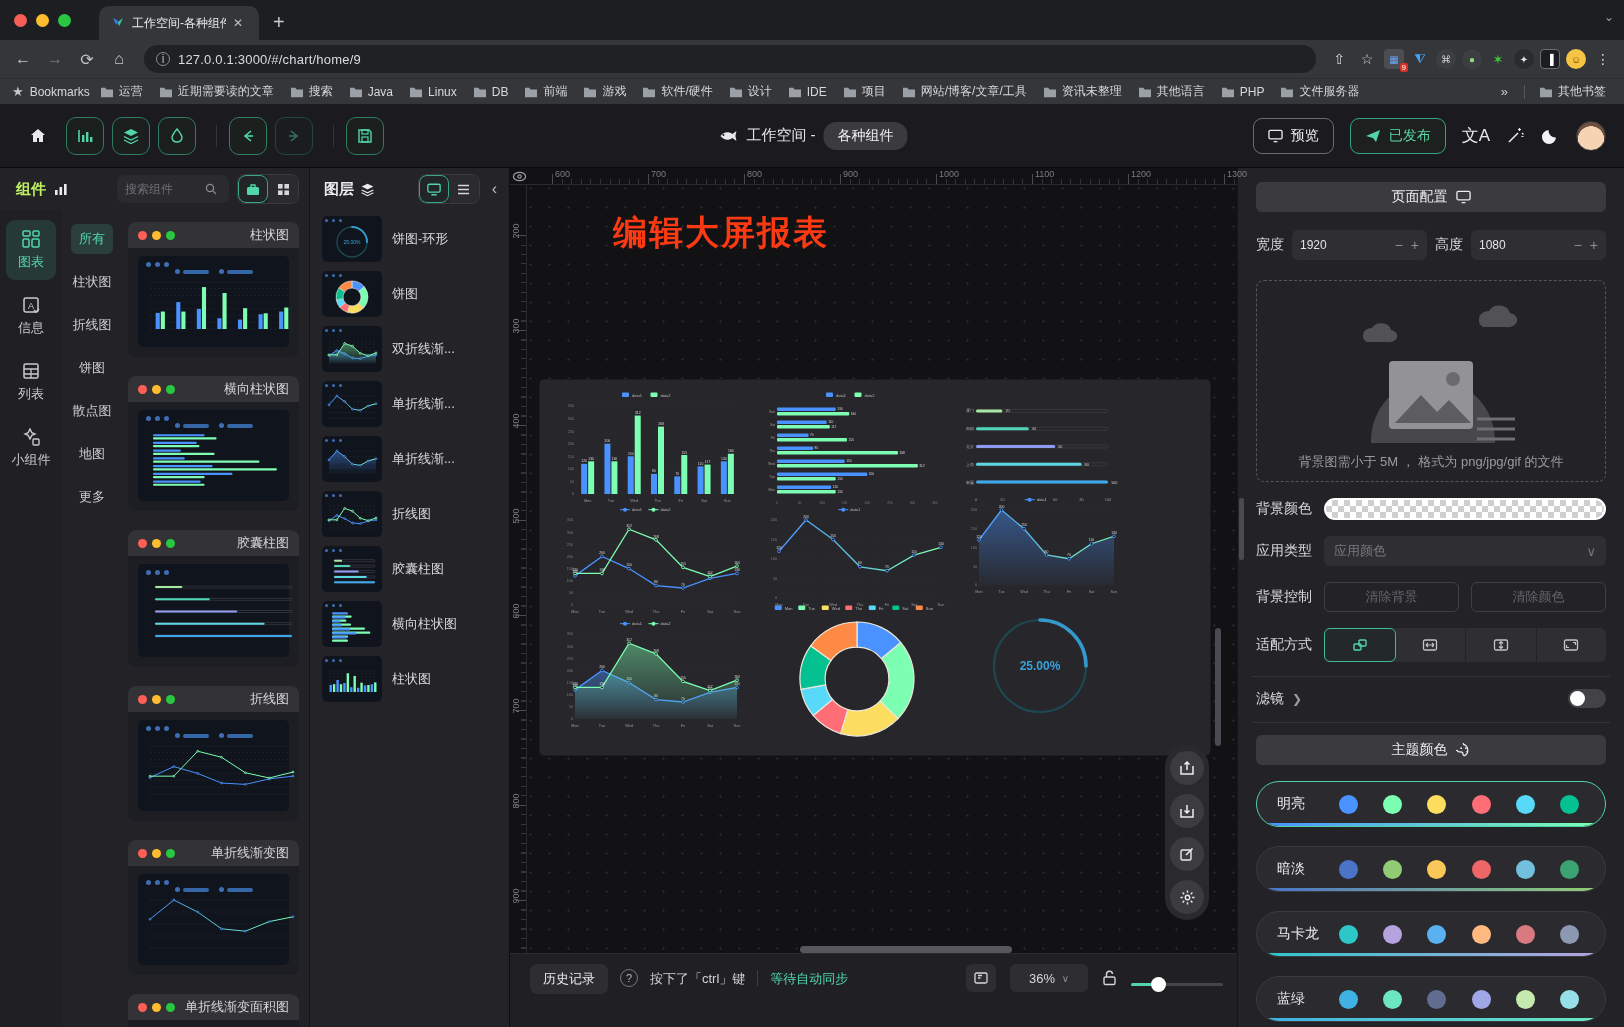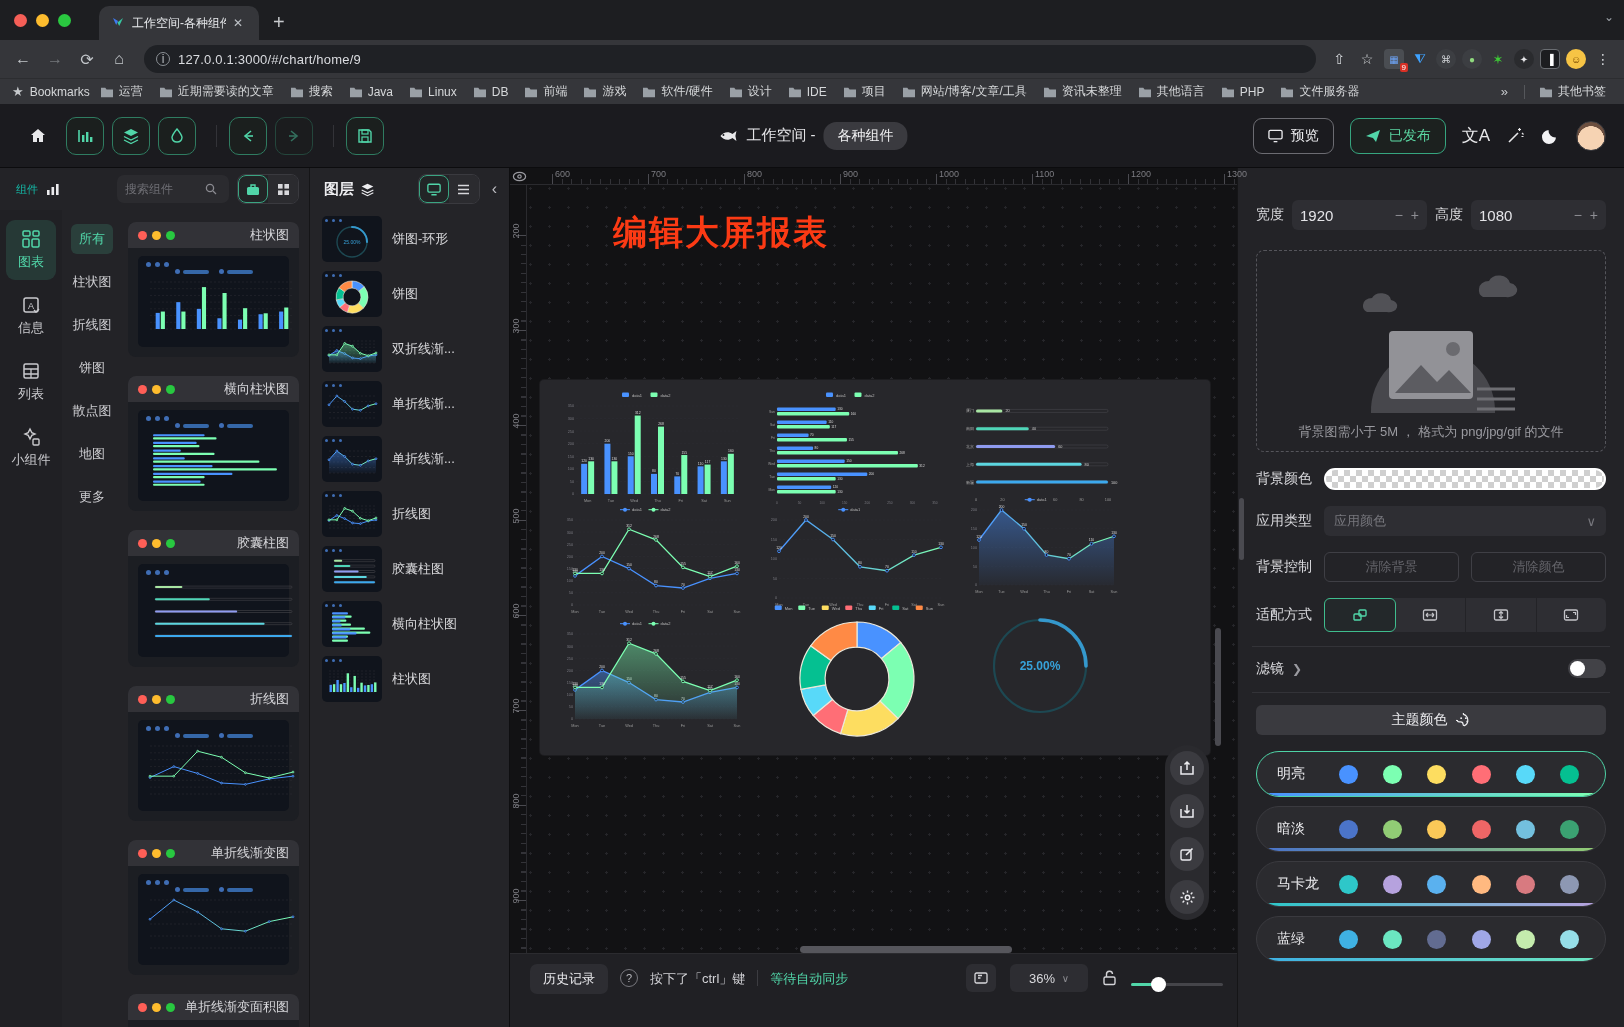--- a/index.html
+++ b/index.html
@@ -43,21 +43,21 @@
 .app-right{margin-left:auto;display:flex;align-items:center;gap:16px;}
 .btn-preview{display:flex;align-items:center;gap:8px;border:1px solid #6c6c72;border-radius:9px;height:36px;padding:0 14px;color:#ececef;font-size:14px;background:transparent;}
 .btn-publish{display:flex;align-items:center;gap:8px;border:1px solid #36a57f;border-radius:9px;height:36px;padding:0 14px;color:#5bd6a2;font-size:14px;background:#1c211f;}
 .icon-plain{color:#e8e8ea;font-size:17px;}
 .avatar{width:30px;height:30px;border-radius:50%;background:radial-gradient(circle at 50% 62%,#f6d3b3 58%,#6c4f3f 60%);border:1px solid #3a3a3e;}
 
 .main{flex:1;display:flex;min-height:0;}
 
 .comp-panel{width:310px;background:#232327;display:flex;flex-direction:column;border-right:1px solid #151517;}
 .comp-head{height:42px;display:flex;align-items:center;padding:0 10px 0 16px;gap:8px;}
-.comp-title{color:#14b8a6;font-size:11px;font-weight:normal;}
+.comp-title{color:#bef264;font-size:15px;font-weight:bold;}
 .search{margin-left:auto;width:112px;height:28px;background:#2b2b2f;border-radius:7px;display:flex;align-items:center;padding:0 8px;gap:4px;}
 .search input{background:transparent;border:none;outline:none;color:#cfcfd2;font-size:12px;width:76px;}
 .search input::placeholder{color:#6e6e74;}
 .tgl-group{display:flex;border:1px solid #3a3a3f;border-radius:8px;overflow:hidden;}
 .tgl{width:30px;height:28px;display:flex;align-items:center;justify-content:center;background:#2b2b2f;}
 .tgl.on{border:1px solid #3aa582;border-radius:8px;background:#20282575;}
 .comp-body{flex:1;display:flex;min-height:0;}
 .rail{width:62px;background:#202024;display:flex;flex-direction:column;align-items:center;padding-top:10px;gap:6px;}
 .rail-item{width:50px;height:60px;border-radius:9px;display:flex;flex-direction:column;align-items:center;justify-content:center;gap:4px;color:#c9c9cd;font-size:13px;}
 .rail-item.on{background:rgba(81,214,169,.14);color:#51d6a9;}
@@ -122,41 +122,41 @@
 .slider{width:92px;height:3px;background:#45454a;border-radius:2px;position:relative;margin-top:12px;}
 .slider .fill{position:absolute;left:0;top:0;height:3px;width:26px;background:#51d6a9;border-radius:2px;}
 .slider .knob{position:absolute;left:20px;top:-6px;width:15px;height:15px;background:#fff;border-radius:50%;}
 
 .config{width:387px;background:#232327;border-left:1px solid #151517;padding:14px 18px 0;position:relative;overflow:hidden;}
 .cfg-scroll{position:absolute;left:1px;top:330px;width:5px;height:62px;background:#4a4a50;border-radius:3px;}
 .block-btn{height:30px;background:#3a3a3f;border-radius:6px;display:flex;align-items:center;justify-content:center;gap:8px;color:#ececef;font-size:14px;}
 .size-row{display:flex;align-items:center;gap:8px;margin-top:18px;}
 .cfg-label{color:#d9d9dd;font-size:14px;white-space:nowrap;}
 .stepper{flex:1;height:30px;background:#2e2e33;border-radius:6px;display:flex;align-items:center;padding:0 8px;gap:6px;}
-.stepper input{background:transparent;border:none;outline:none;color:#e4e4e8;font-size:15px;width:42px;}
+.stepper input{background:transparent;border:none;outline:none;color:#e4e4e8;font-size:12px;width:42px;}
 .step-ctl{margin-left:auto;color:#8e8e94;font-size:14px;display:flex;gap:8px;}
 .upload{margin-top:20px;height:202px;border:1px dashed #55555b;border-radius:8px;display:flex;flex-direction:column;align-items:center;justify-content:flex-end;padding-bottom:10px;position:relative;}
 .upload-hint{color:#9a9aa0;font-size:13px;}
 .row{display:flex;align-items:center;gap:12px;margin-top:16px;}
 .swatch{flex:1;height:22px;border-radius:11px;border:2px solid #fff;
  background-image:linear-gradient(45deg,#cfcfcf 25%,transparent 25%,transparent 75%,#cfcfcf 75%),linear-gradient(45deg,#cfcfcf 25%,#fff 25%,#fff 75%,#cfcfcf 75%);
  background-size:12px 12px;background-position:0 0,6px 6px;}
 .select{flex:1;height:30px;background:#2e2e33;border-radius:6px;display:flex;align-items:center;justify-content:space-between;padding:0 10px;color:#77777d;font-size:13px;}
 .ghost-btn{flex:1;height:30px;border:1px solid #3f3f45;border-radius:6px;display:flex;align-items:center;justify-content:center;color:#64646a;font-size:13px;}
 .seg-group{flex:1;display:flex;background:#2e2e33;border-radius:6px;}
 .seg{flex:1;height:34px;display:flex;align-items:center;justify-content:center;border-right:1px solid #232327;}
 .seg:last-child{border-right:none;border-radius:0 6px 6px 0;}
 .seg.on{border:1px solid #3fbd8e;border-radius:6px;background:#23282a;}
 .divider{height:1px;background:#333338;margin:14px -4px 0;}
 .filter-row{display:flex;align-items:center;margin-top:12px;}
 .filter-label{color:#d9d9dd;font-size:14px;}
 .filter-chev{color:#9a9aa0;font-size:12px;margin-left:8px;}
 .toggle{margin-left:auto;width:38px;height:19px;background:#424247;border-radius:10px;position:relative;}
 .toggle .tk{position:absolute;left:2px;top:2px;width:15px;height:15px;background:#fff;border-radius:50%;}
-.theme-rows{margin-top:16px;display:flex;flex-direction:column;gap:9px;justify-content:flex-end;}
+.theme-rows{margin-top:16px;display:flex;flex-direction:column;gap:19px;justify-content:flex-end;}
 .theme-row{height:46px;border:1px solid #3a3a3f;border-radius:23px;background:#2b2b2f;display:flex;align-items:center;padding:0 20px;gap:0;position:relative;overflow:hidden;}
 .theme-row.sel{border-color:#4ed3a6;}
 .theme-name{color:#ececef;font-size:14px;width:62px;}
 .theme-dots{flex:1;display:flex;justify-content:space-between;padding-right:6px;}
 .tdot{width:19px;height:19px;border-radius:50%;}
 .theme-line{position:absolute;left:10px;right:10px;bottom:0;height:3px;border-radius:2px;}
 svg text{font-family:"Liberation Sans","DejaVu Sans",sans-serif;}
 </style>
 </head>
 <body>
@@ -1468,20 +1468,27 @@
           <div class="slider">
               <div class="fill"></div>
               <div class="knob"></div>
             </div>
         </div>
       </div>
     </div>
 
     <div class="config">
       <div class="cfg-scroll"></div>
+      <div class="block-btn">
+        <span>页面配置</span>
+        <svg width="15" height="14" viewBox="0 0 16 14">
+            <rect x="1" y="1" width="14" height="9" rx="1.5" fill="none" stroke="#ececef" stroke-width="1.4"></rect>
+            <path d="M6 13h4" stroke="#ececef" stroke-width="1.4"></path>
+          </svg>
+      </div>
       <div class="size-row">
         <span class="cfg-label">宽度</span>
         <div class="stepper">
           <input value="1920" style="">
           <span class="step-ctl">
               <span>−</span>
               <span>+</span>
             </span>
         </div>
         <span class="cfg-label">高度</span>

